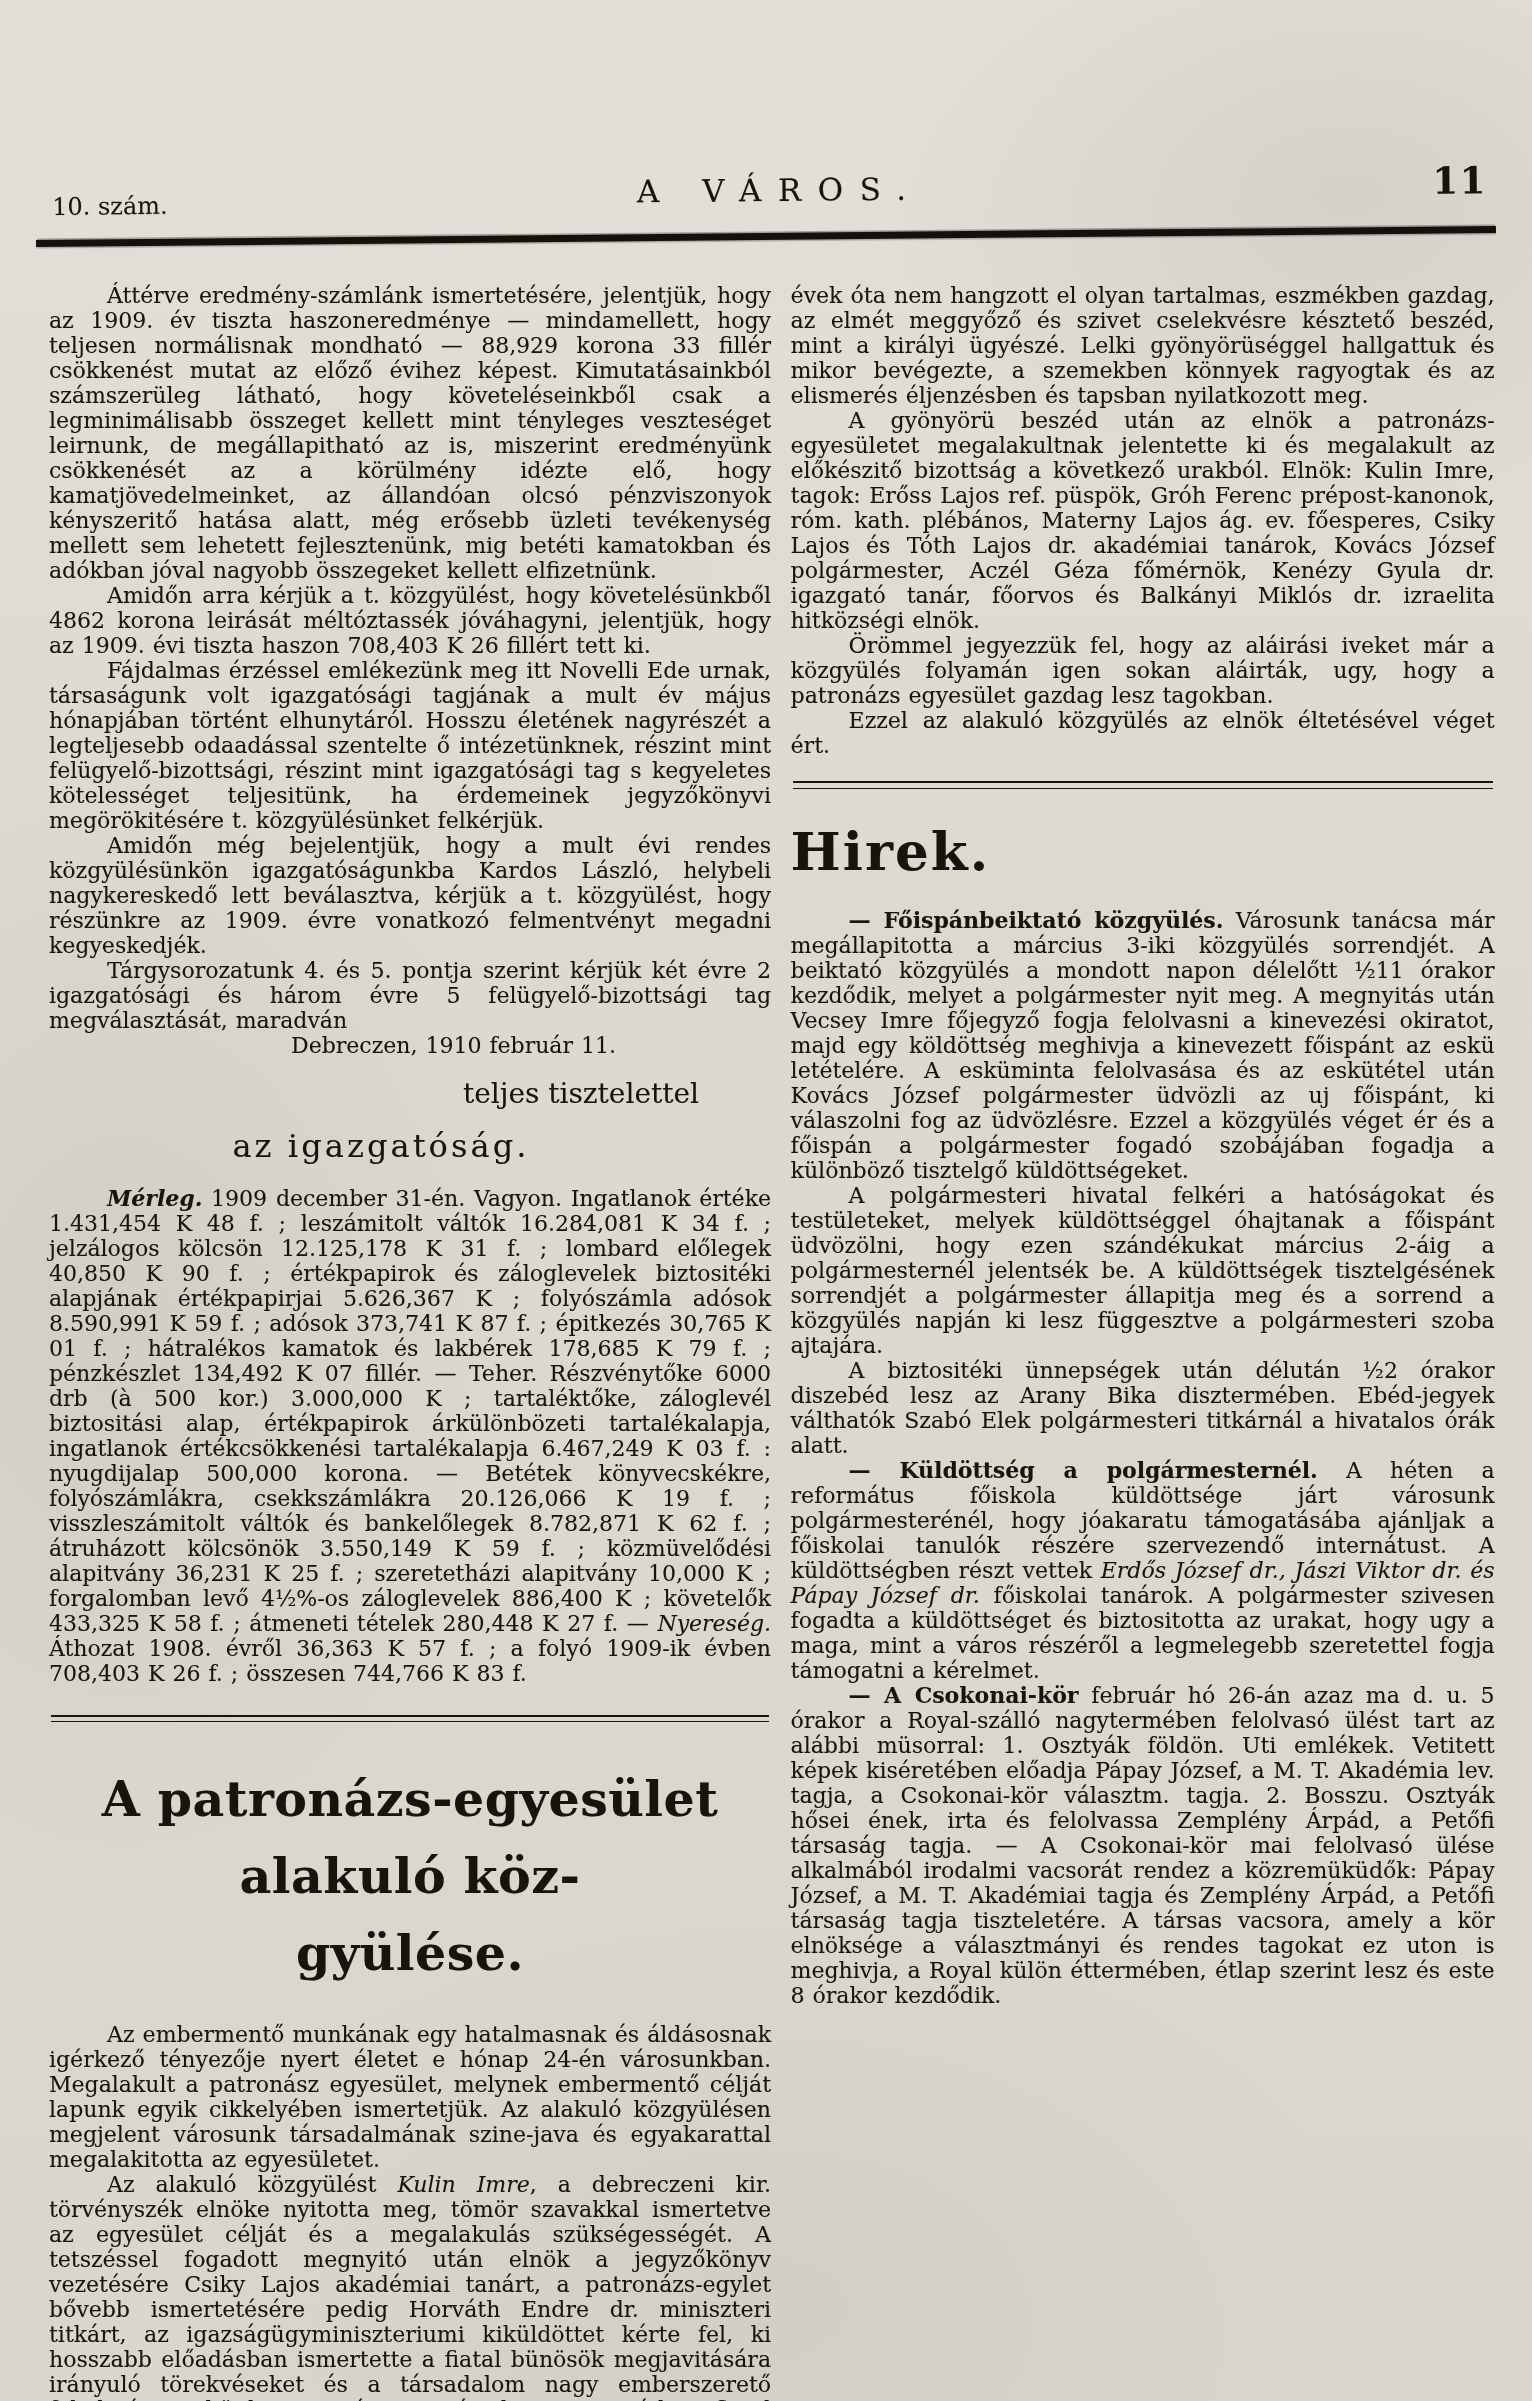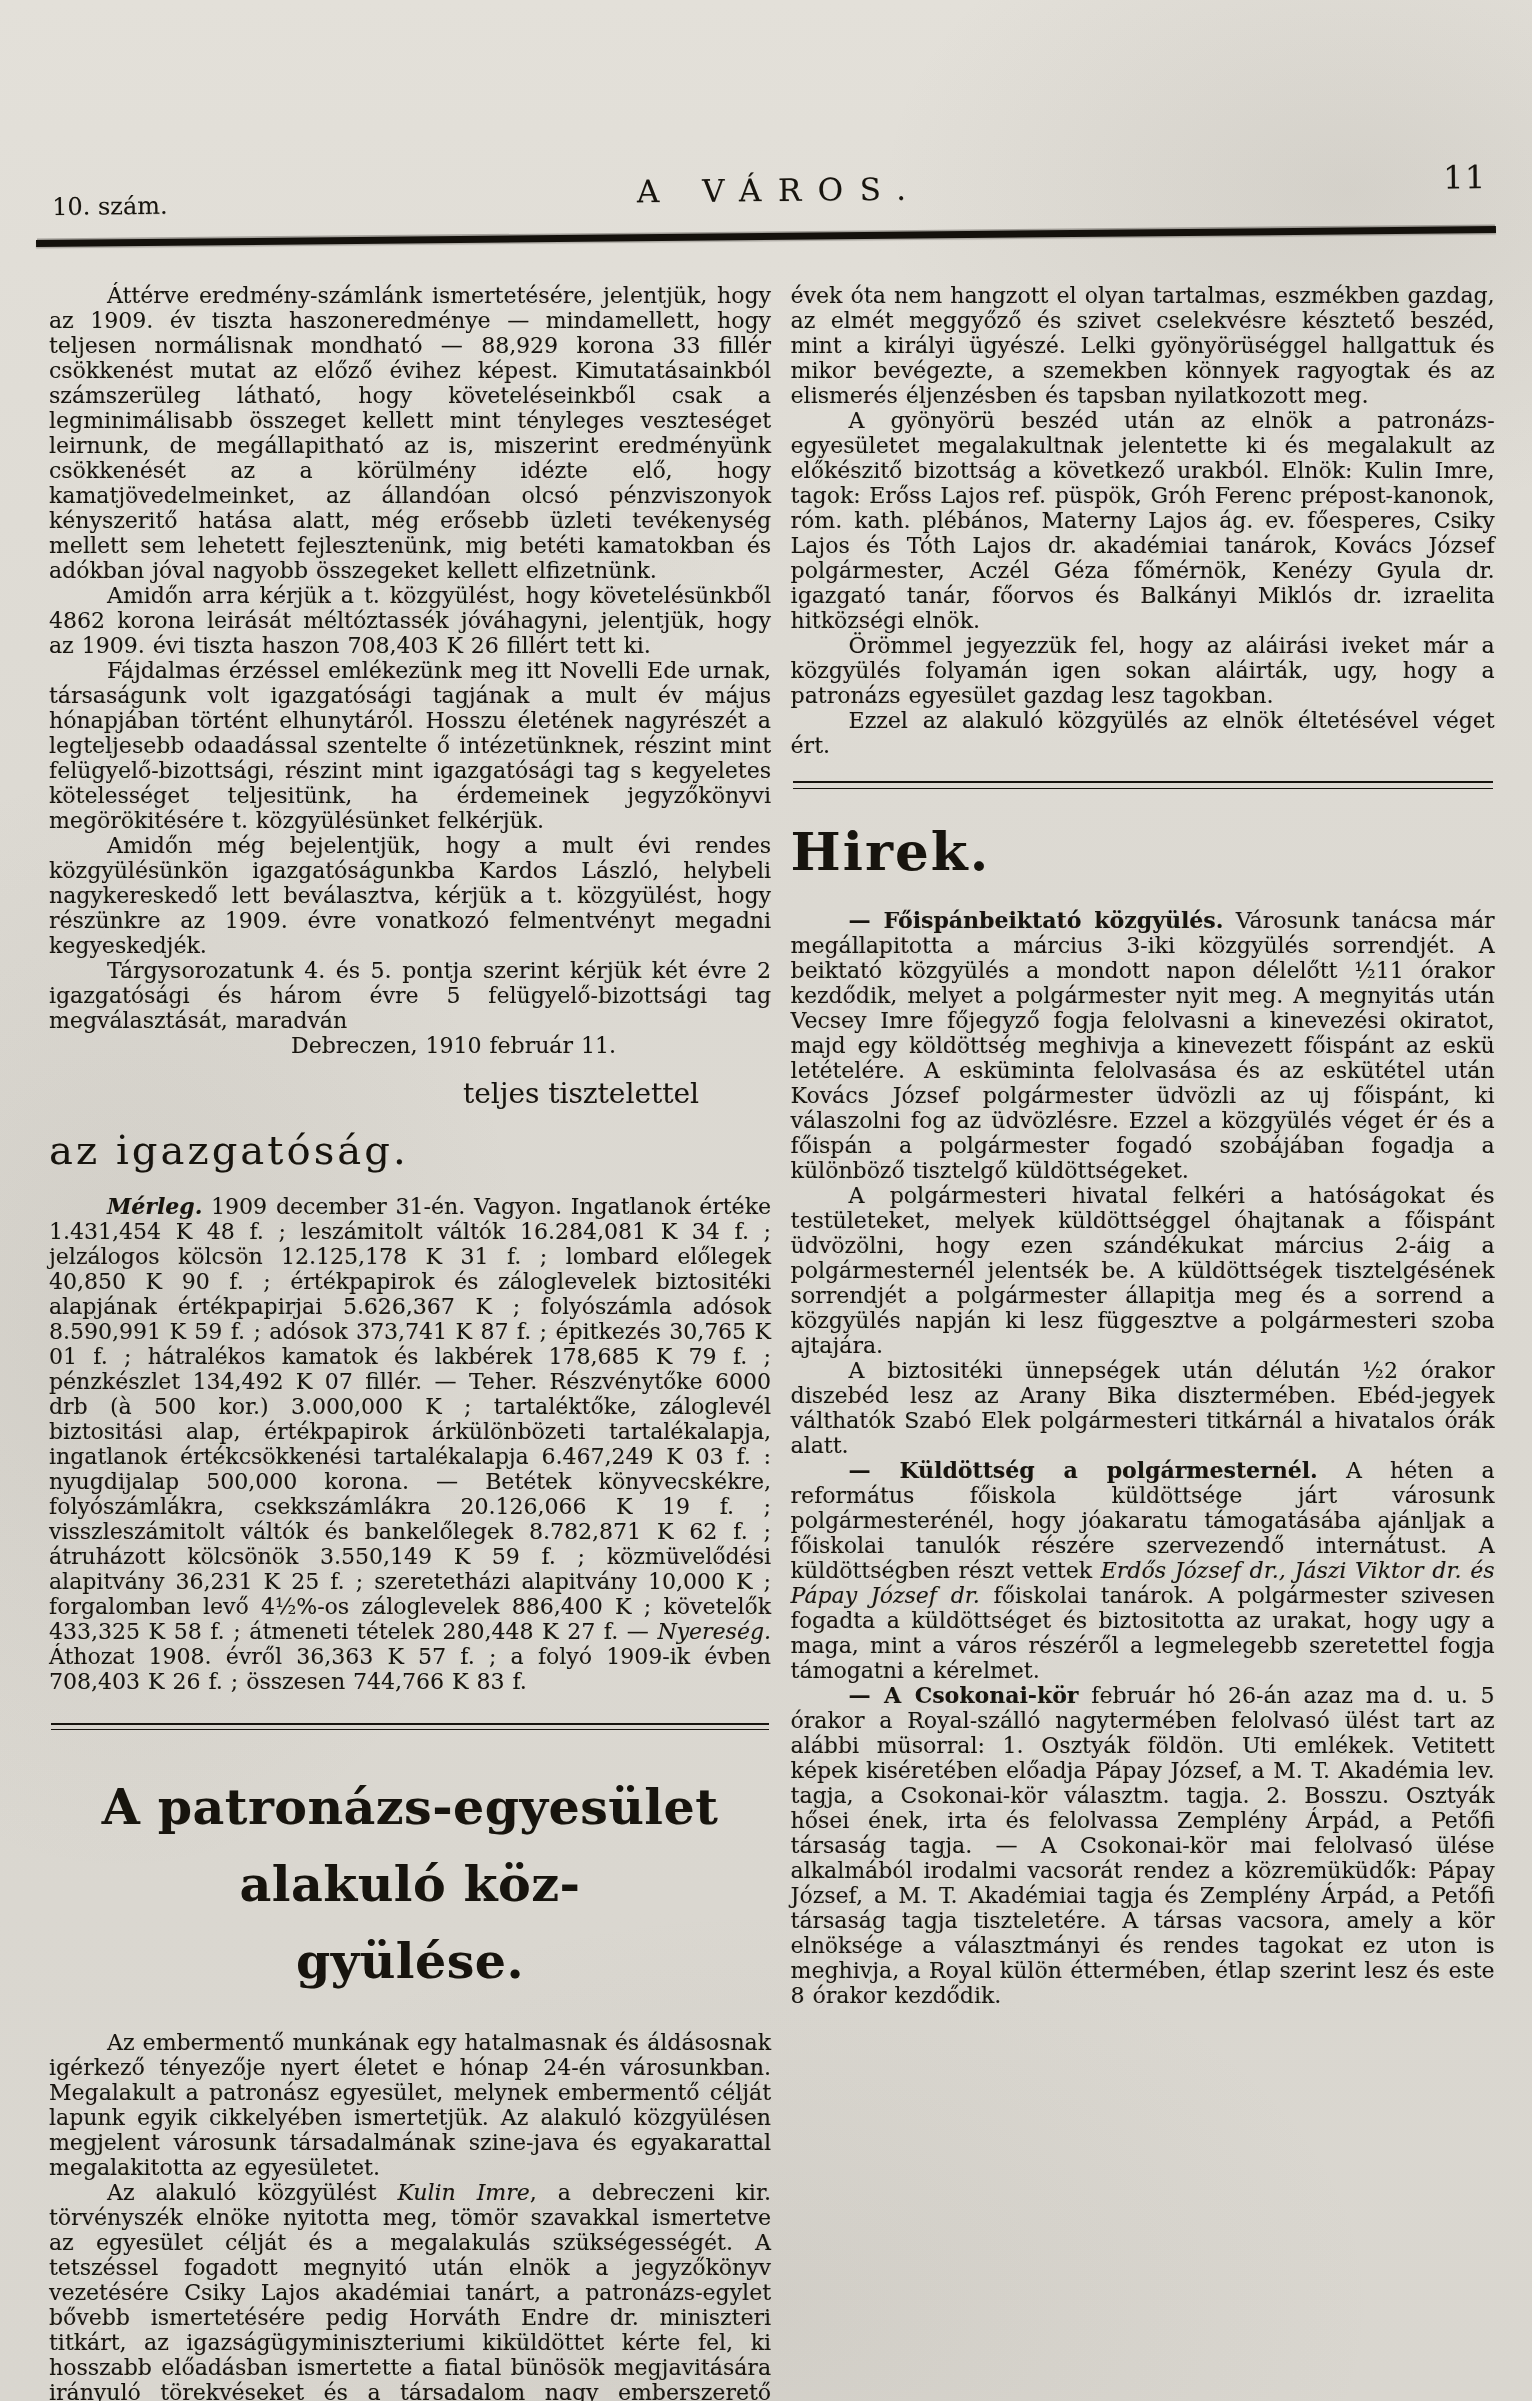--- a/index.html
+++ b/index.html
@@ -13,35 +13,35 @@
       radial-gradient(878px 568px at 50% 96%, rgba(120,115,105,0.08), rgba(0,0,0,0) 70%),
       radial-gradient(362px 258px at 30% 22%, rgba(130,125,112,0.07), rgba(0,0,0,0) 75%),
       linear-gradient(180deg, #e3e0d9 0%, #dcd9d2 38%, #d9d6cf 100%);
     color:#17140e;
     font-family:"DejaVu Serif","Liberation Serif",serif;
     text-shadow:0.3px 0.4px 0.4px rgba(25,20,12,0.26);
   }
   .header { position:absolute; top:168px; left:52px; right:42px; height:52px; transform:rotate(-0.55deg); }
   .issue   { position:absolute; left:0;  top:17.6px; font-size:24px; }
   .title   { position:absolute; left:0; right:0; top:4.1px; text-align:center; font-size:31px; letter-spacing:16.5px; text-indent:16.5px; }
-  .pagenum { position:absolute; right:4.1px; top:-3.1px; font-size:32px; font-weight:normal; letter-spacing:1.5px; }
+  .pagenum { position:absolute; right:4.1px; top:-3.1px; font-size:37px; font-weight:bold; letter-spacing:1.5px; }
   .head-rule { position:absolute; top:233px; left:36px; width:1460px; height:6.7px;
     background:#14110c; transform:rotate(-0.55deg);
     box-shadow:0 -2.6px 0 -1px rgba(20,17,12,0.30), 0 1.5px 1px rgba(20,17,12,0.25); }
 
   .columns { position:absolute; top:283px; left:49px; width:1446px; display:flex; gap:19.6px; }
   .col-left  { width:722px; }
   .col-right { width:704px; }
 
   p { margin:0; }
   .body { font-size:22px; line-height:25px; text-align:justify; text-indent:58px; word-spacing:1px; }
   .noindent { text-indent:0; }
   .dateline { text-align:center; text-indent:87px; }
   .closing   { font-size:28px; text-align:right; margin:18.6px 72px 0 0; }
-  .signature { font-size:40px; text-align:left; margin:17.6px 58px 20.7px 0; letter-spacing:3.1px; }
+  .signature { font-size:32px; text-align:center; margin:17.6px 58px 20.7px 0; letter-spacing:3.1px; }
   .merleg { margin-top:1px; }
   .b  { font-weight:bold; }
   .i  { font-style:italic; }
   .bi { font-weight:bold; font-style:italic; }
 
   .divider { height:4.6px; margin:29px 2.1px 0 2.1px;
     border-top:2.6px solid #17140e; border-bottom:1.5px solid #17140e; }
   .col-right .divider { margin-top:23px; }
 
   .article-heading { font-size:49px; line-height:77px; font-weight:bold; text-align:center;

